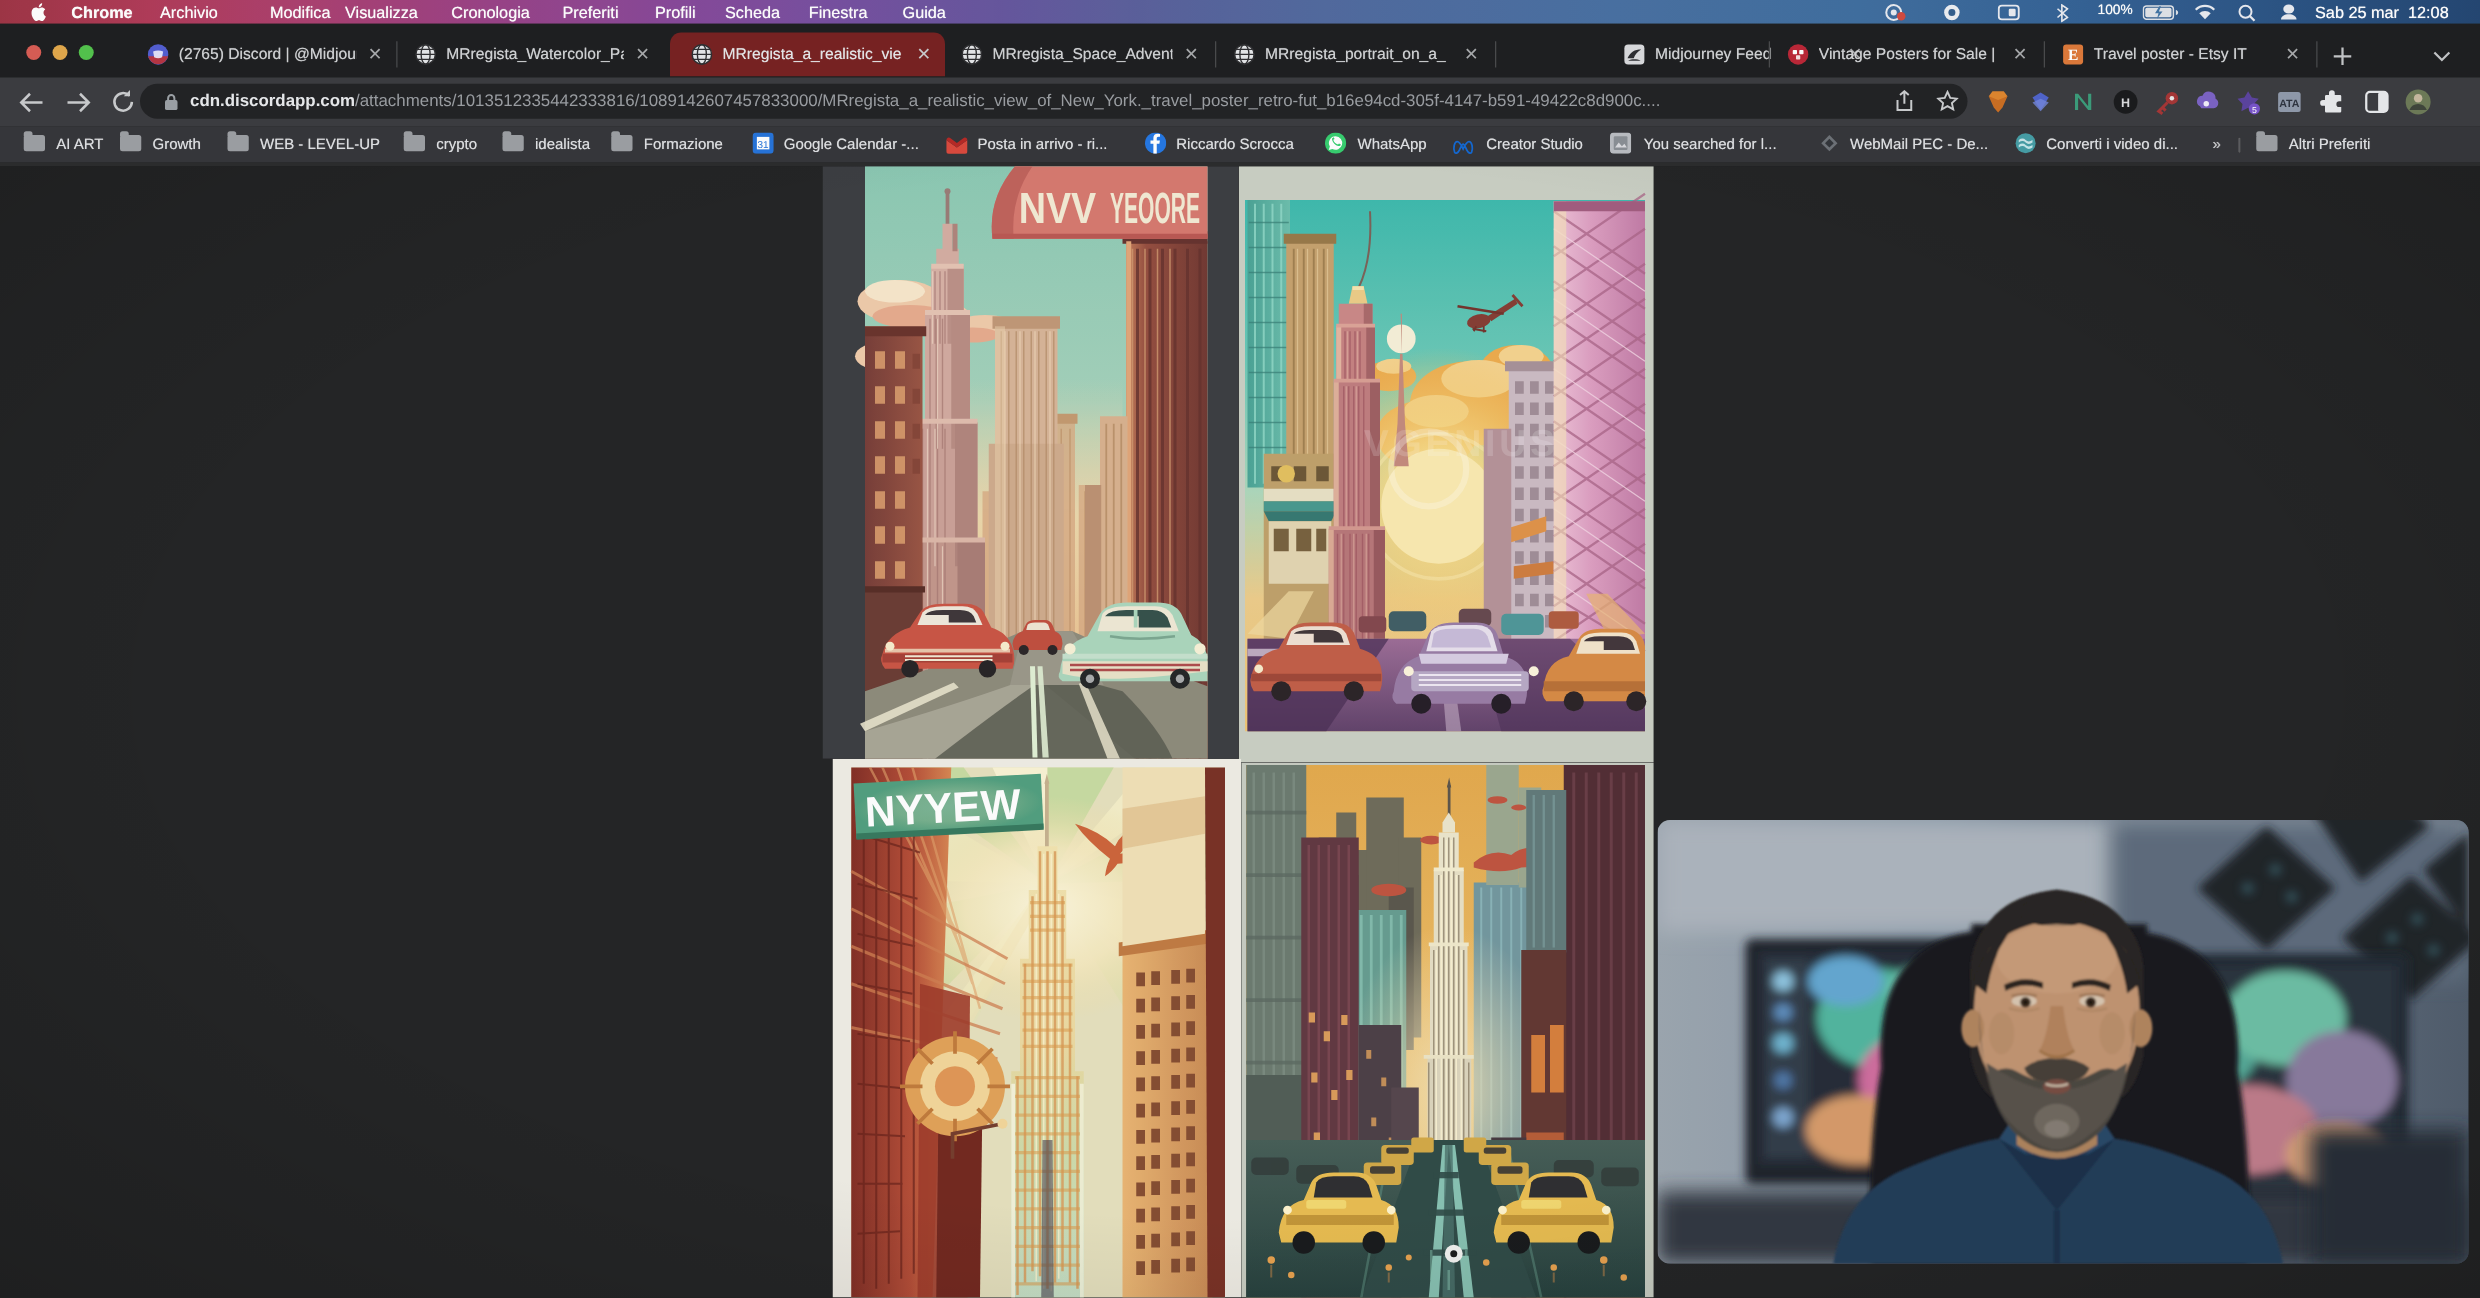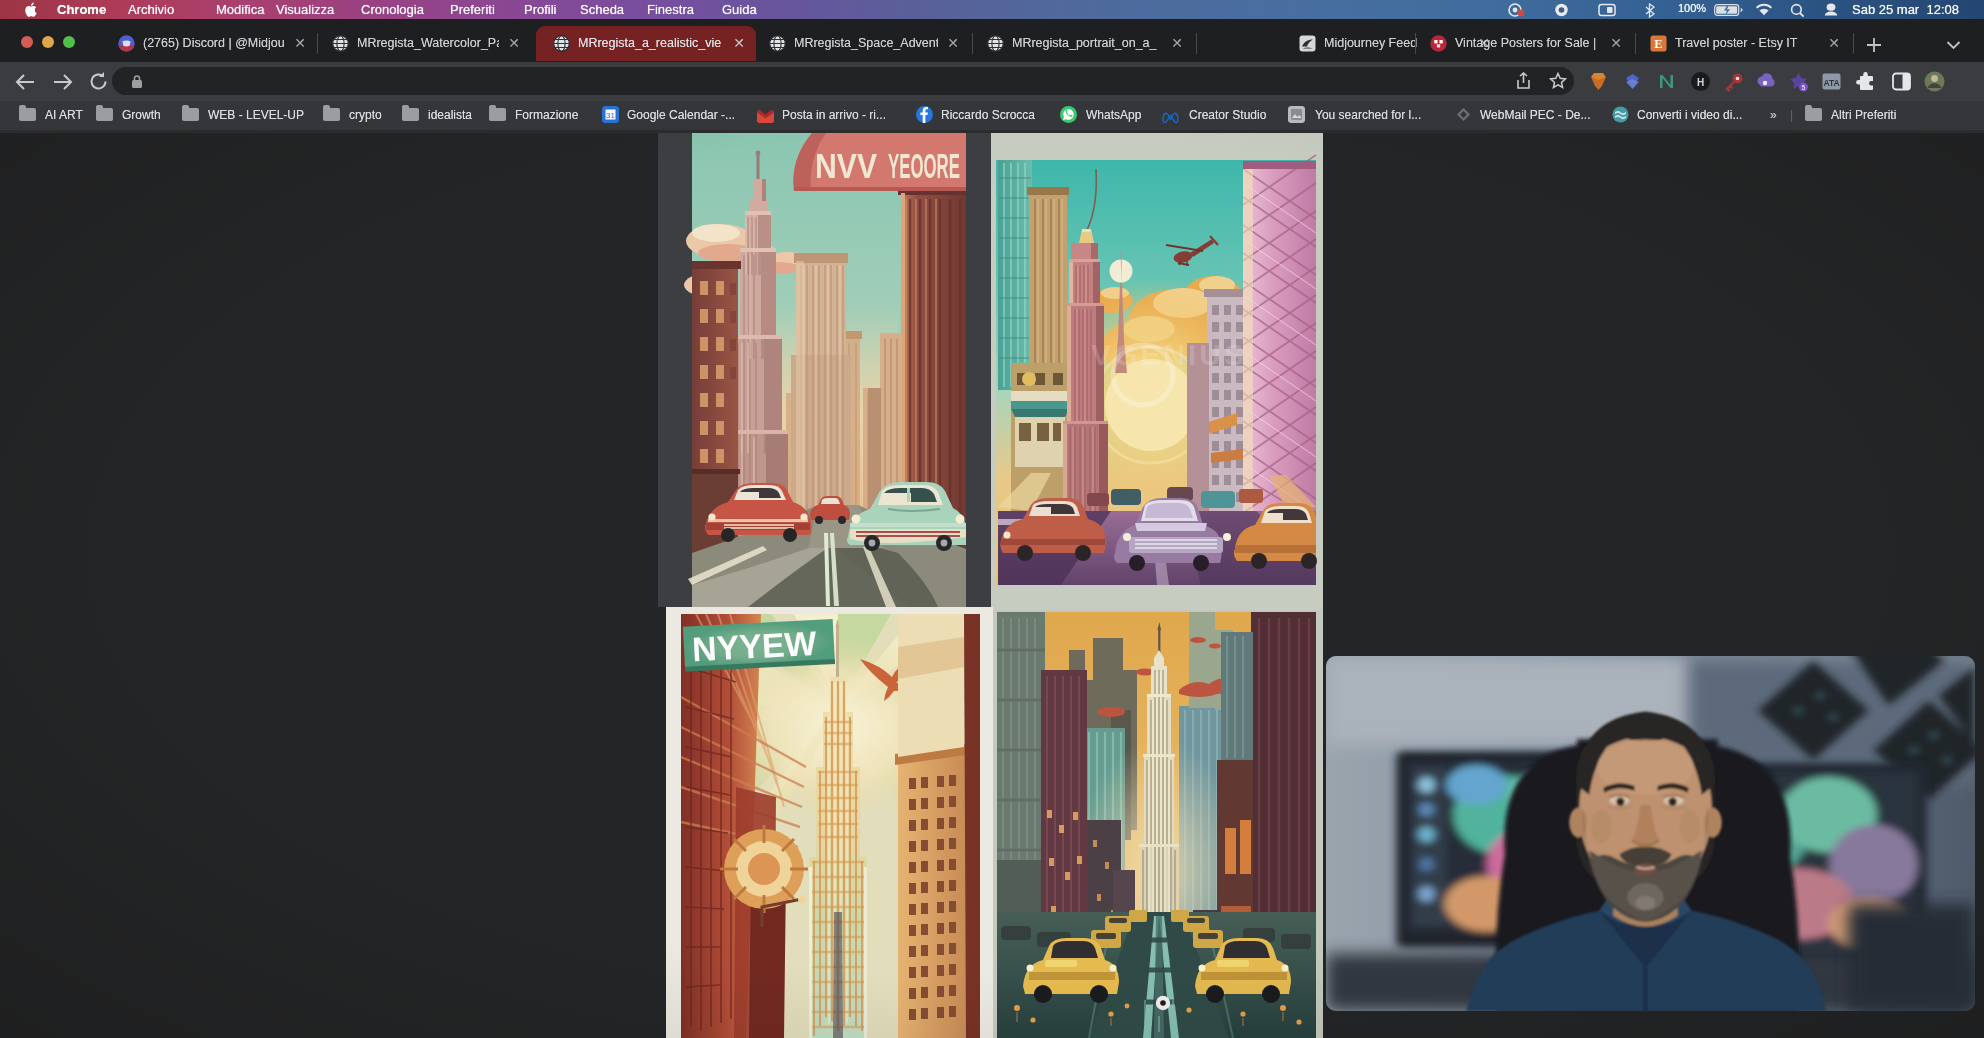--- a/index.html
+++ b/index.html
@@ -216,20 +216,21 @@
   </svg>
   <svg class="navic" style="left:88px;top:9px" width="21" height="21" viewBox="0 0 21 21">
     <path d="M17.5 10.5a7 7 0 11-2-4.9" stroke="#c9cbce" stroke-width="2" fill="none"></path>
     <path d="M16 1v5h-5z" fill="#c9cbce"></path>
   </svg>
   <div id="urlpill">
     <svg class="abs" style="left:19px;top:7px;" width="12" height="15" viewBox="0 0 12 15">
       <rect x="1" y="6" width="10" height="8" rx="1.5" fill="#9aa0a6"></rect>
       <path d="M3.5 6V4.5a2.5 2.5 0 015 0V6" stroke="#9aa0a6" stroke-width="1.6" fill="none"></path>
     </svg>
+    <span class="abs" style="left:40px;top:6px;"><b>cdn.discordapp.com</b><span style="color:#999da2;">/attachments/1013512335442333816/1089142607457833000/MRregista_a_realistic_view_of_New_York._travel_poster_retro-fut_b16e94cd-305f-4147-b591-49422c8d900c....</span></span>
     <svg class="abs" style="left:1404px;top:5px;" width="15" height="18" viewBox="0 0 15 18">
       <path d="M7.5 1v10M4 4l3.5-3L11 4" stroke="#c9cbce" stroke-width="1.6" fill="none"></path>
       <path d="M2 8v8h11V8" stroke="#c9cbce" stroke-width="1.6" fill="none"></path>
     </svg>
     <svg class="abs" style="left:1437px;top:5px;" width="18" height="18" viewBox="0 0 18 18">
       <path d="M9 1.5l2.2 4.8 5.2.6-3.9 3.5 1.1 5.1L9 12.9l-4.6 2.6 1.1-5.1L1.6 6.9l5.2-.6z" fill="none" stroke="#c9cbce" stroke-width="1.5"></path>
     </svg>
   </div>
 
   <svg class="extic" style="left:1588px" viewBox="0 0 21 21">

